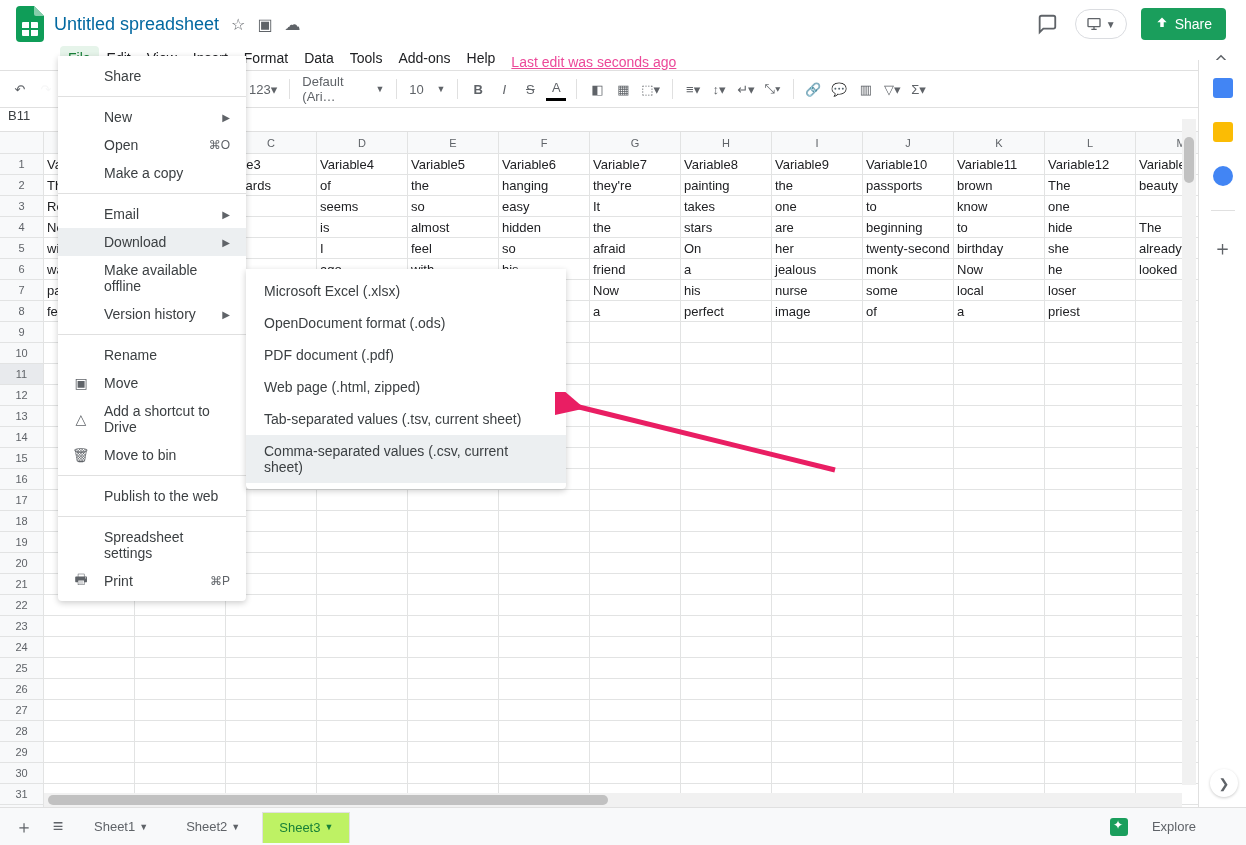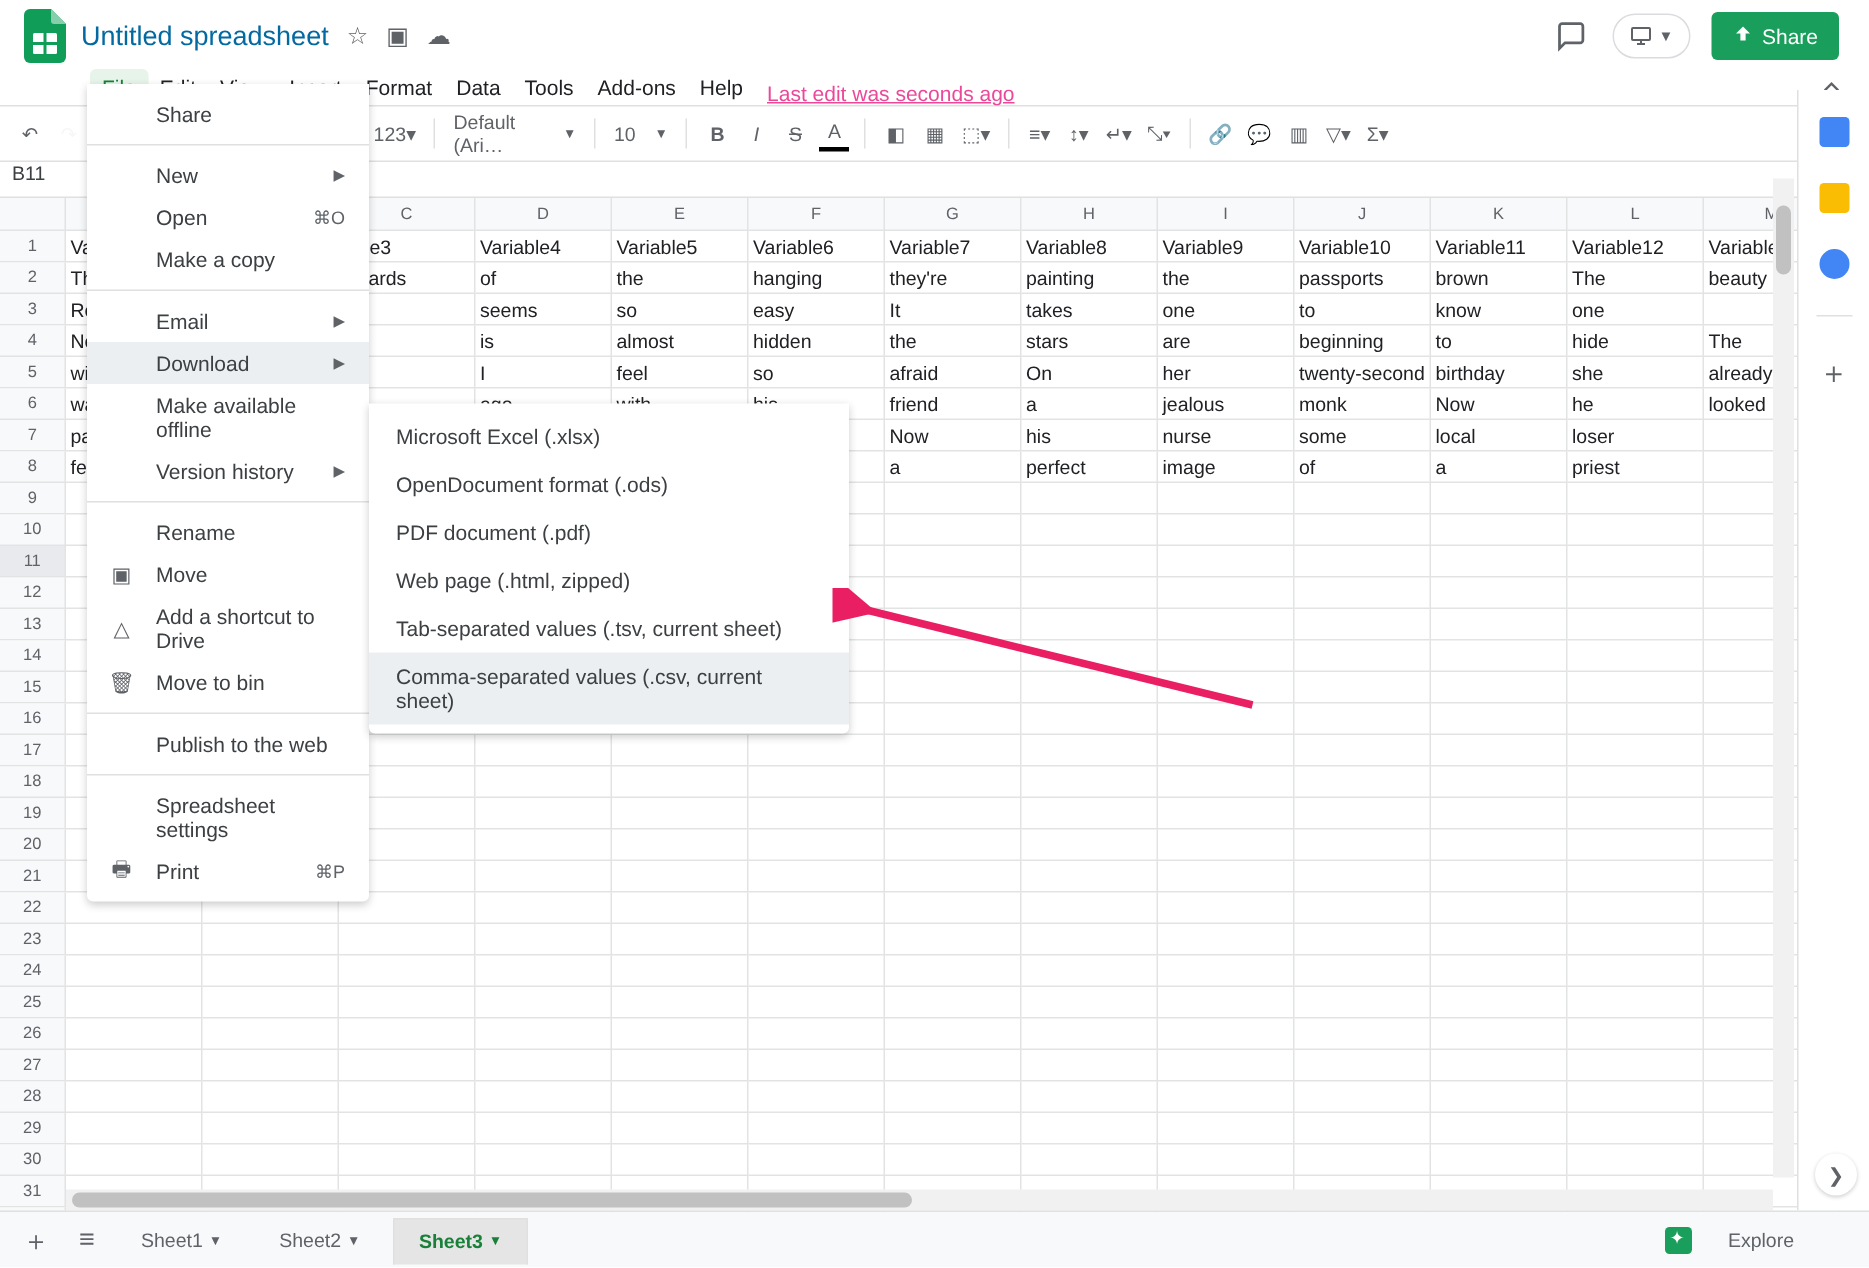--- a/index.html
+++ b/index.html
@@ -43,21 +43,21 @@
   .rowhdr-col { position:absolute; left:0; top:22px; width:44px;}
   .rowhdr { height:21px; border-right:1px solid var(--grid); border-bottom:1px solid var(--grid); background:#f8f9fa; font-size:11px; color:#5f6368; display:flex; align-items:center; justify-content:center;}
   .rowhdr.sel { background:#e8eaed;}
   .cells { position:absolute; left:44px; top:22px; right:0;}
   .row { display:flex; height:21px;}
   .cell { width:91px; border-right:1px solid var(--grid); border-bottom:1px solid var(--grid); padding:0 3px; font-size:13px; color:#202124; display:flex; align-items:center; overflow:hidden; white-space:nowrap;}
   
   .tabbar { position:absolute; left:0; right:0; bottom:0; height:38px; border-top:1px solid var(--border); background:#f8f9fa; display:flex; align-items:center; padding:0 10px; gap:6px;}
   .add-sheet, .all-sheets { width:28px; height:28px; display:flex; align-items:center; justify-content:center; color:#5f6368; font-size:18px;}
   .tab { padding:8px 16px; font-size:13px; color:#5f6368; border-radius:0; display:flex; align-items:center; gap:4px;}
-  .tab.active { background:#e5e5e5; color:#188038; font-weight:700; border-top:1px solid var(--border); border-left:1px solid var(--border); border-right:1px solid var(--border); margin-bottom:-1px; padding-top:7px;}
+  .tab.active { background:#bef264; color:#188038; font-weight:400; border-top:1px solid var(--border); border-left:1px solid var(--border); border-right:1px solid var(--border); margin-bottom:-1px; padding-top:7px;}
   .explore { margin-left:auto; display:flex; align-items:center; gap:24px; color:#5f6368; font-size:13px; padding-right:40px;}
   .explore-star { width:18px; height:18px; background:#1a9e5c; border-radius:3px; position:relative;}
   .explore-star:after{content:"✦"; color:#fff; font-size:12px; position:absolute; left:3px; top:0;}
   
   .sidepanel { position:absolute; right:0; top:60px; bottom:38px; width:48px; border-left:1px solid var(--border); background:#fff; display:flex; flex-direction:column; align-items:center; padding-top:18px; gap:24px;}
   .sp-ic { width:20px; height:20px; border-radius:3px;}
   .hide-side { position:absolute; right:8px; bottom:48px; width:28px; height:28px; border-radius:50%; background:#fff; box-shadow:0 1px 3px rgba(0,0,0,.2); display:flex; align-items:center; justify-content:center; color:#5f6368;}
   
   .menu { position:absolute; background:#fff; border-radius:0 0 4px 4px; box-shadow:0 2px 6px rgba(0,0,0,.2); padding:6px 0; font-size:14px; color:#3c4043; z-index:20;}
   .file-menu { left:58px; top:56px; width:188px;}

